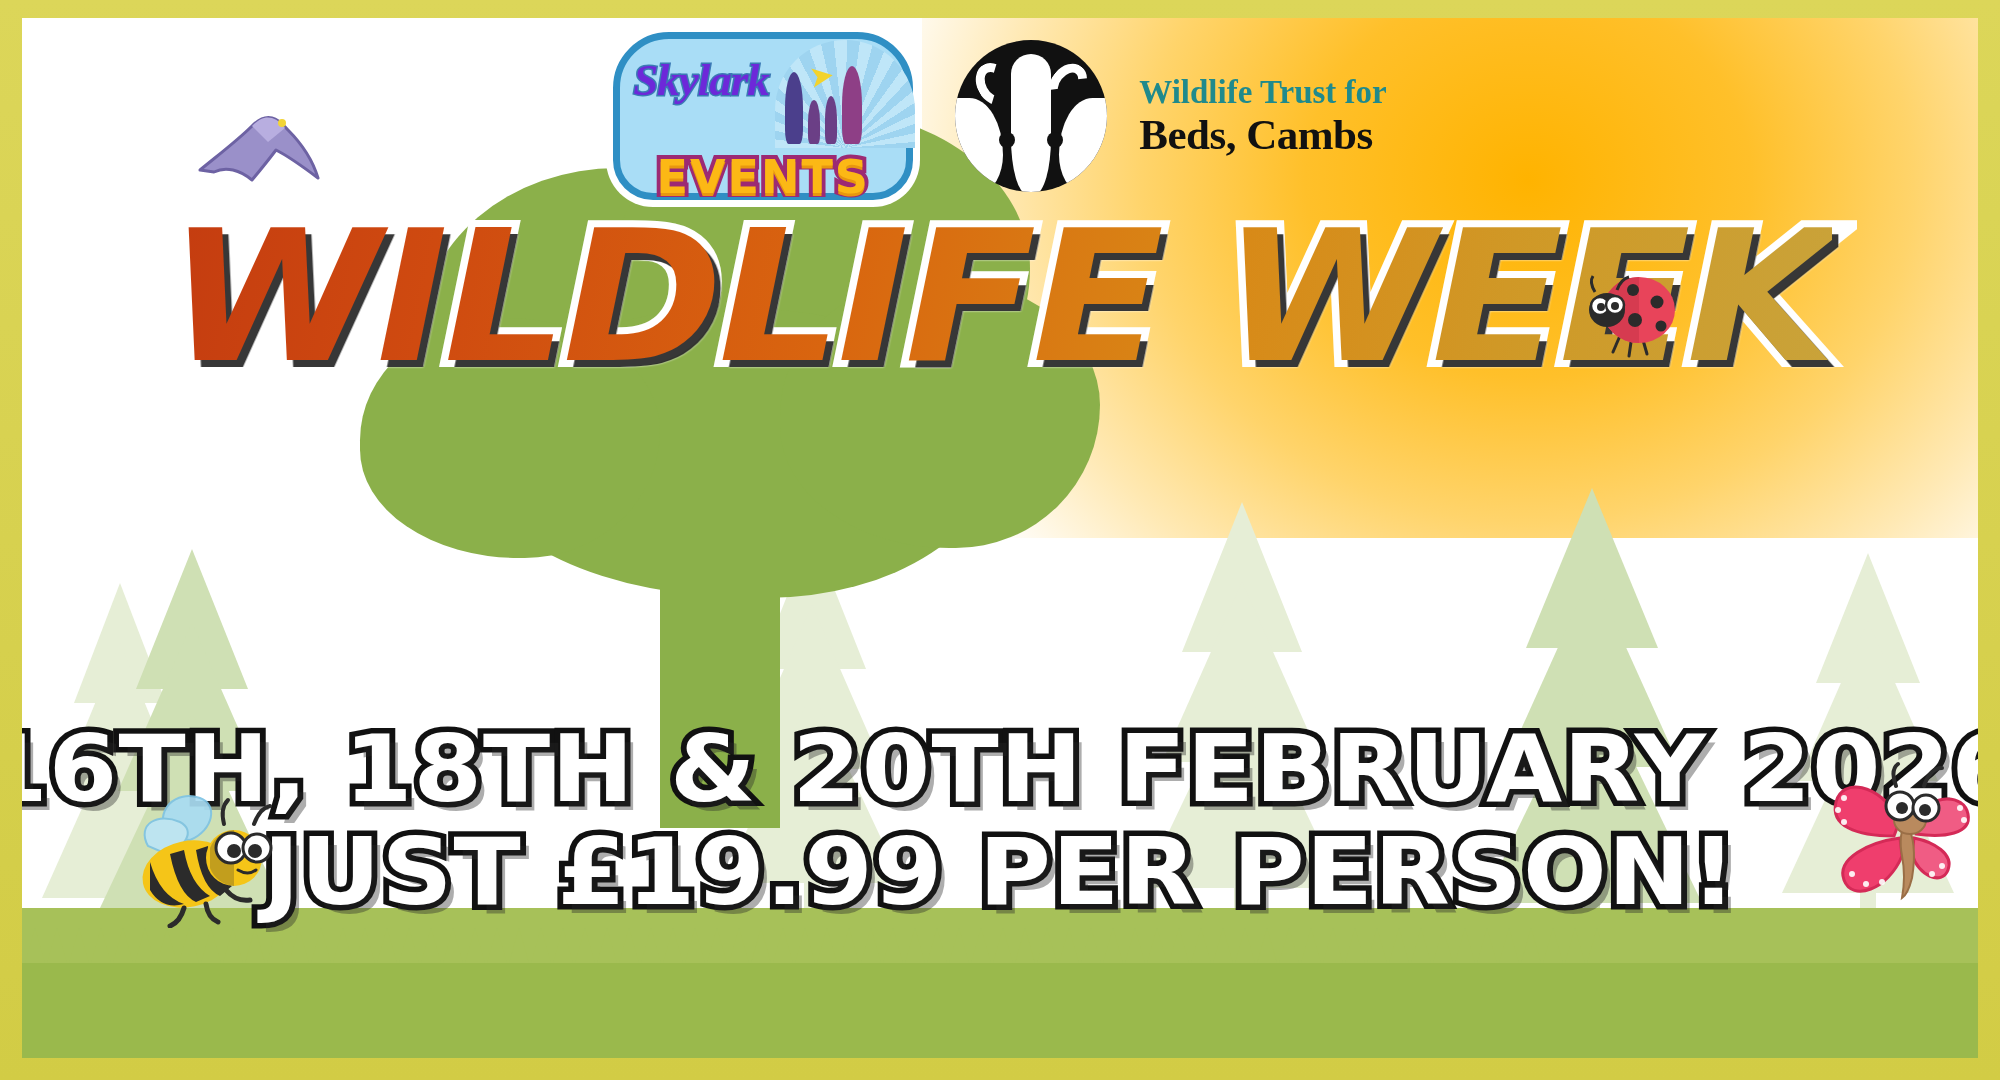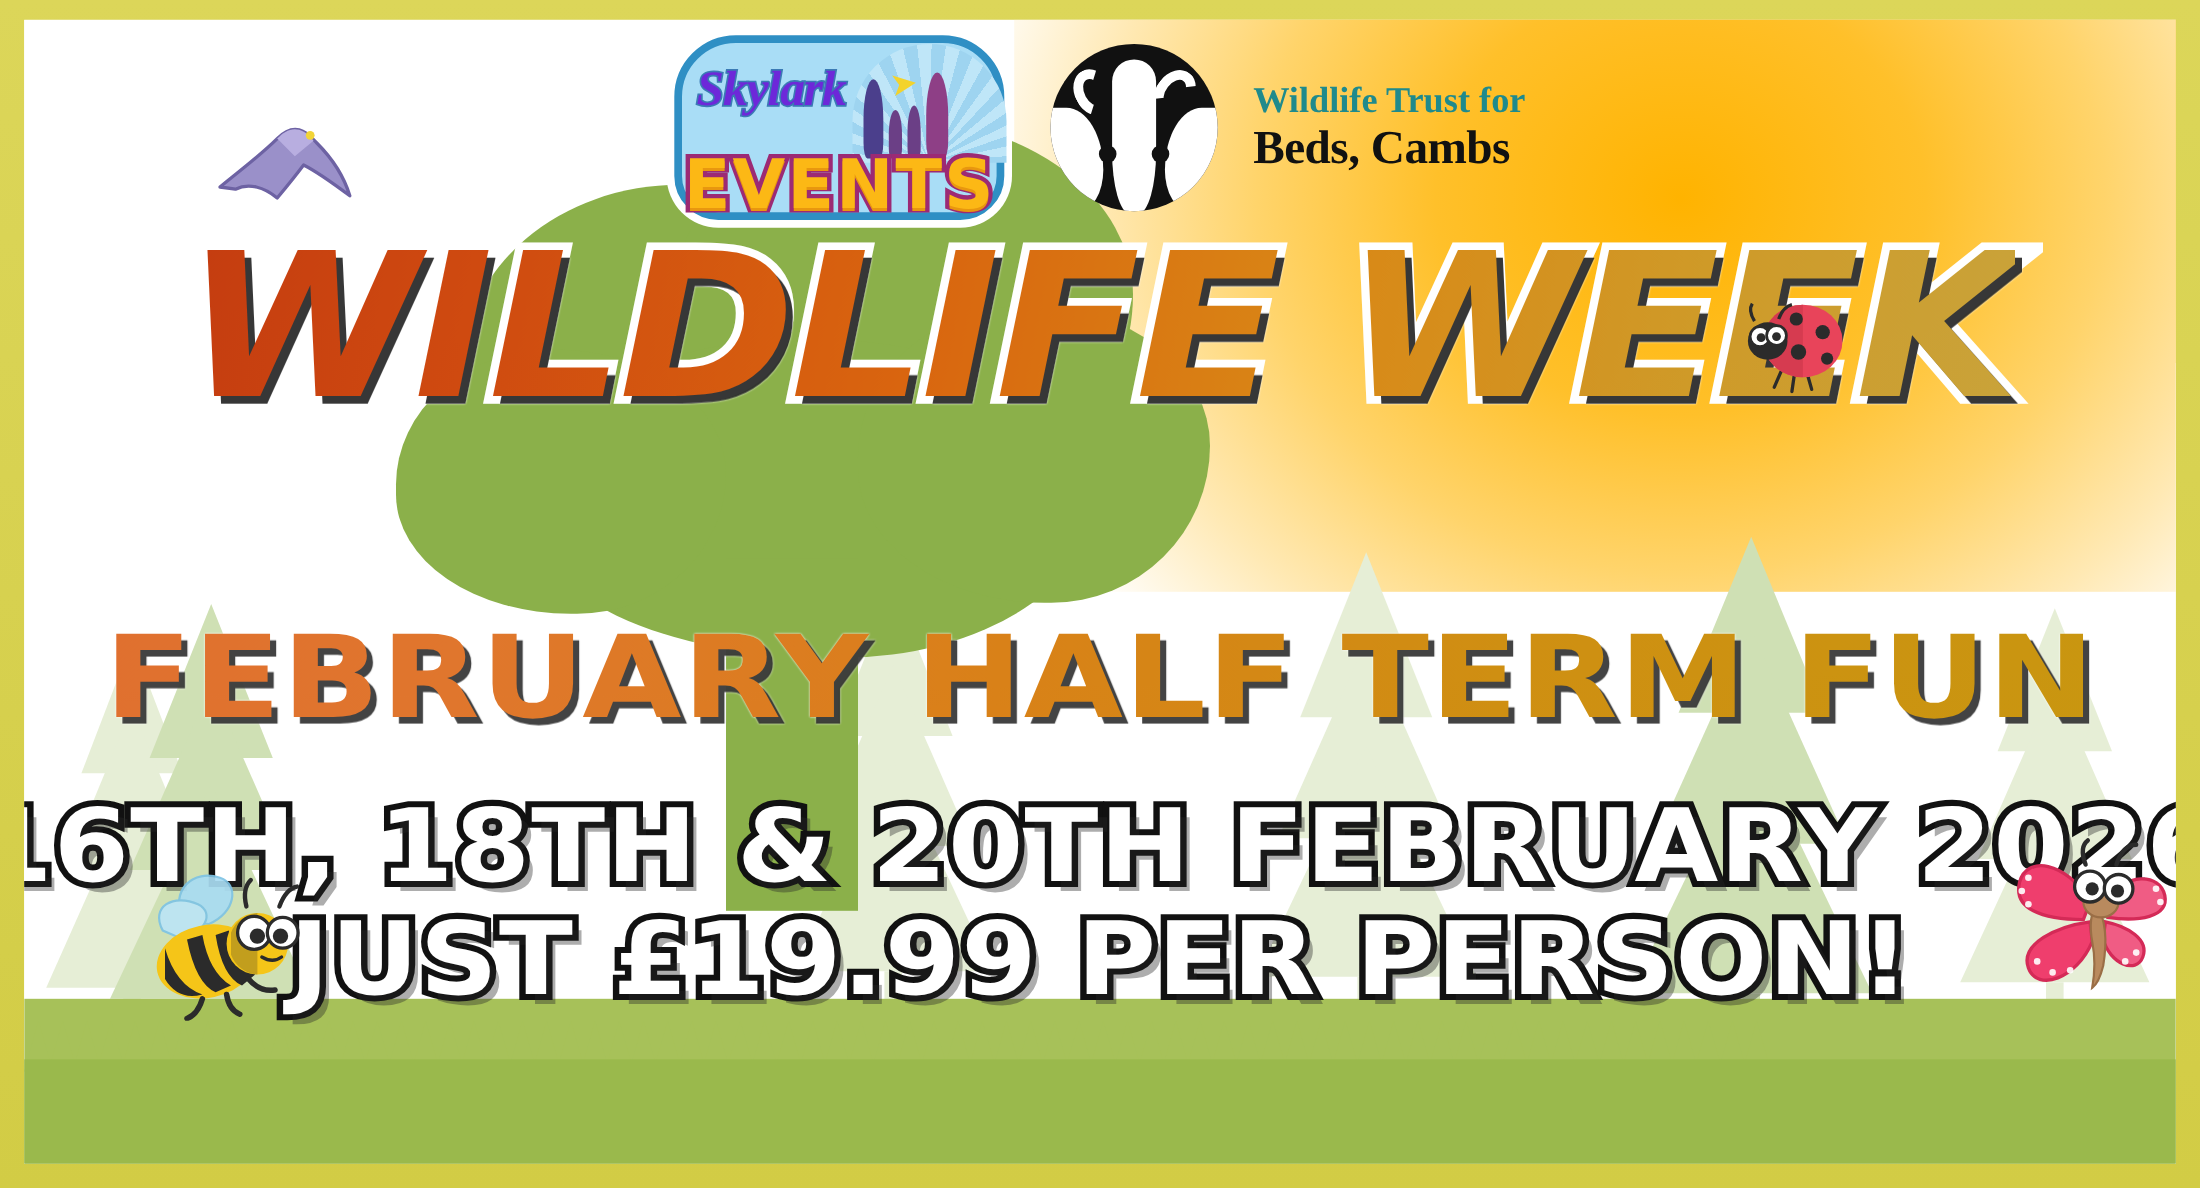--- a/index.html
+++ b/index.html
@@ -62,21 +62,21 @@
   }
   .sky-bird{position:absolute;left:196px;top:26px;font-size:30px;color:#f3d32c;transform:rotate(-8deg);}
   .fam{position:absolute;bottom:56px;left:172px;display:flex;align-items:flex-end;gap:5px;}
   .fig{background:#6b3f86;border-radius:50% 50% 20% 20%;}
   .fig.a{width:18px;height:72px;background:#4b3f8c;}
   .fig.b{width:12px;height:44px;background:#6b3f86;}
   .fig.c{width:12px;height:48px;background:#6b3f86;}
   .fig.d{width:20px;height:78px;background:#8e3f86;}
   .ev-word{
     position:absolute;left:0;right:0;bottom:-4px;text-align:center;
-    font-family:"DejaVu Sans",sans-serif;font-weight:bold;font-size:62px;letter-spacing:2px;
+    font-family:"DejaVu Sans",sans-serif;font-weight:bold;font-size:46px;letter-spacing:2px;
     color:#fcb815;-webkit-text-stroke:8px #9c2a74;paint-order:stroke fill;
     text-shadow:0 3px 0 #e8970f;
   }
 
   .wtrust{position:relative;display:flex;align-items:center;gap:32px;height:168px;}
   .badger{position:relative;width:152px;height:152px;border-radius:50%;background:#111;overflow:hidden;}
   .b-face{position:absolute;left:50%;top:14px;transform:translateX(-50%);width:40px;height:140px;background:#fff;border-radius:20px 20px 40% 40%;}
   .b-ear{position:absolute;top:22px;width:34px;height:44px;border:9px solid #fff;border-radius:50%;border-bottom-color:transparent;border-right-color:transparent;}
   .b-ear.l{left:22px;transform:rotate(-28deg);}
   .b-ear.r{right:22px;transform:rotate(38deg);}
@@ -306,23 +306,20 @@
       </div>
     </div>
 
     <div class="headline-wrap">
       <div style="position:relative;display:inline-block;">
         <div class="headline-outline">WILDLIFE WEEK</div>
         <div class="headline">WILDLIFE WEEK</div>
       </div>
     </div>
 
-    <div class="subtitle-wrap">
-      <div class="subtitle">FEBRUARY HALF TERM FUN</div>
-    </div>
 
     <div class="info">
       <div class="info-line">16TH, 18TH &amp; 20TH FEBRUARY 2026</div>
       <div class="info-line">JUST £19.99 PER PERSON!</div>
     </div>
 
     <div class="critter bird">
       <svg viewBox="0 0 130 100" width="130" height="100">
         <path d="M8 74 C30 56 46 44 60 30 C66 24 72 20 80 22 C88 24 92 30 96 34 C108 46 120 62 126 82 C110 70 96 60 84 54 C78 62 70 72 60 84 C48 74 34 70 22 76 Z" fill="#9a90c9" stroke="#6d62a3" stroke-width="3" stroke-linejoin="round"></path>
         <path d="M60 30 C66 24 72 20 80 22 C86 24 90 28 93 32 L76 46 Z" fill="#b8aee0"></path>

